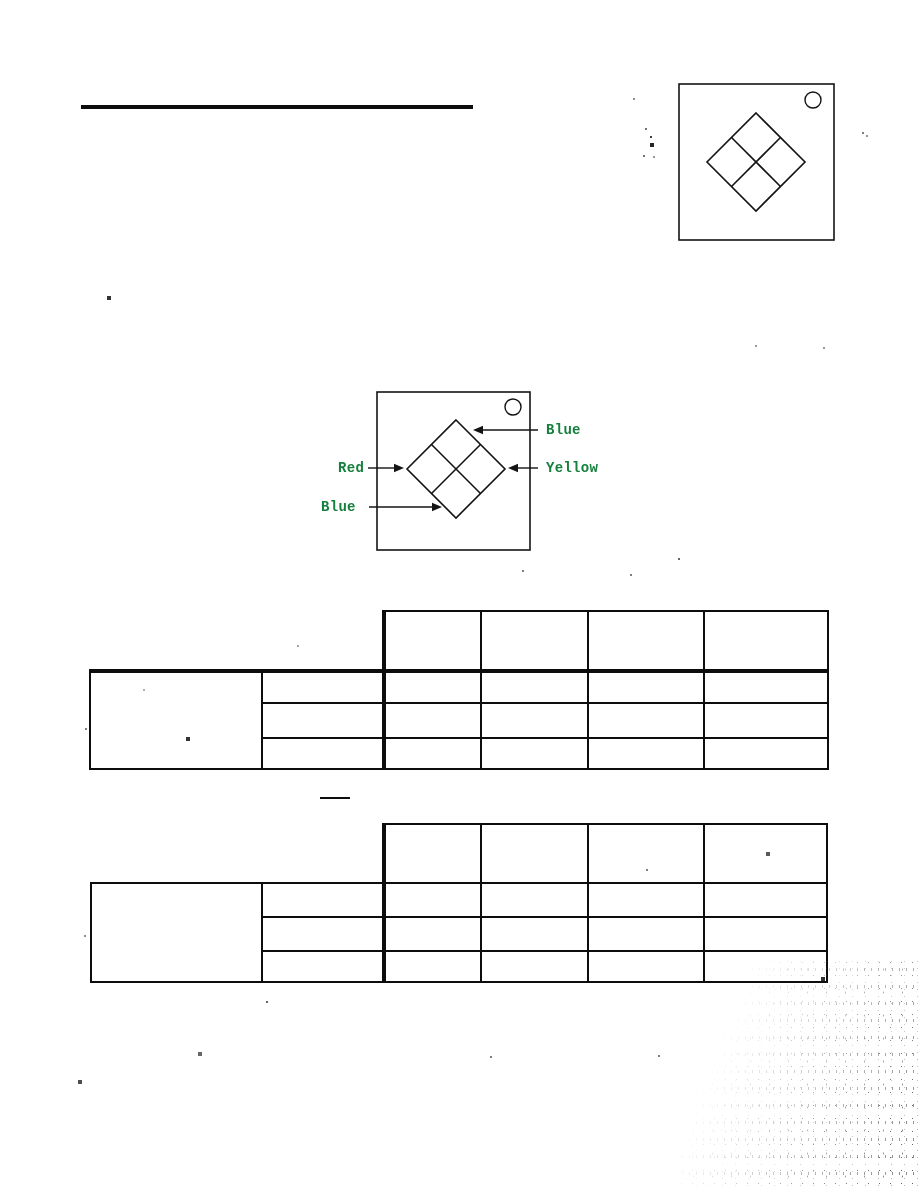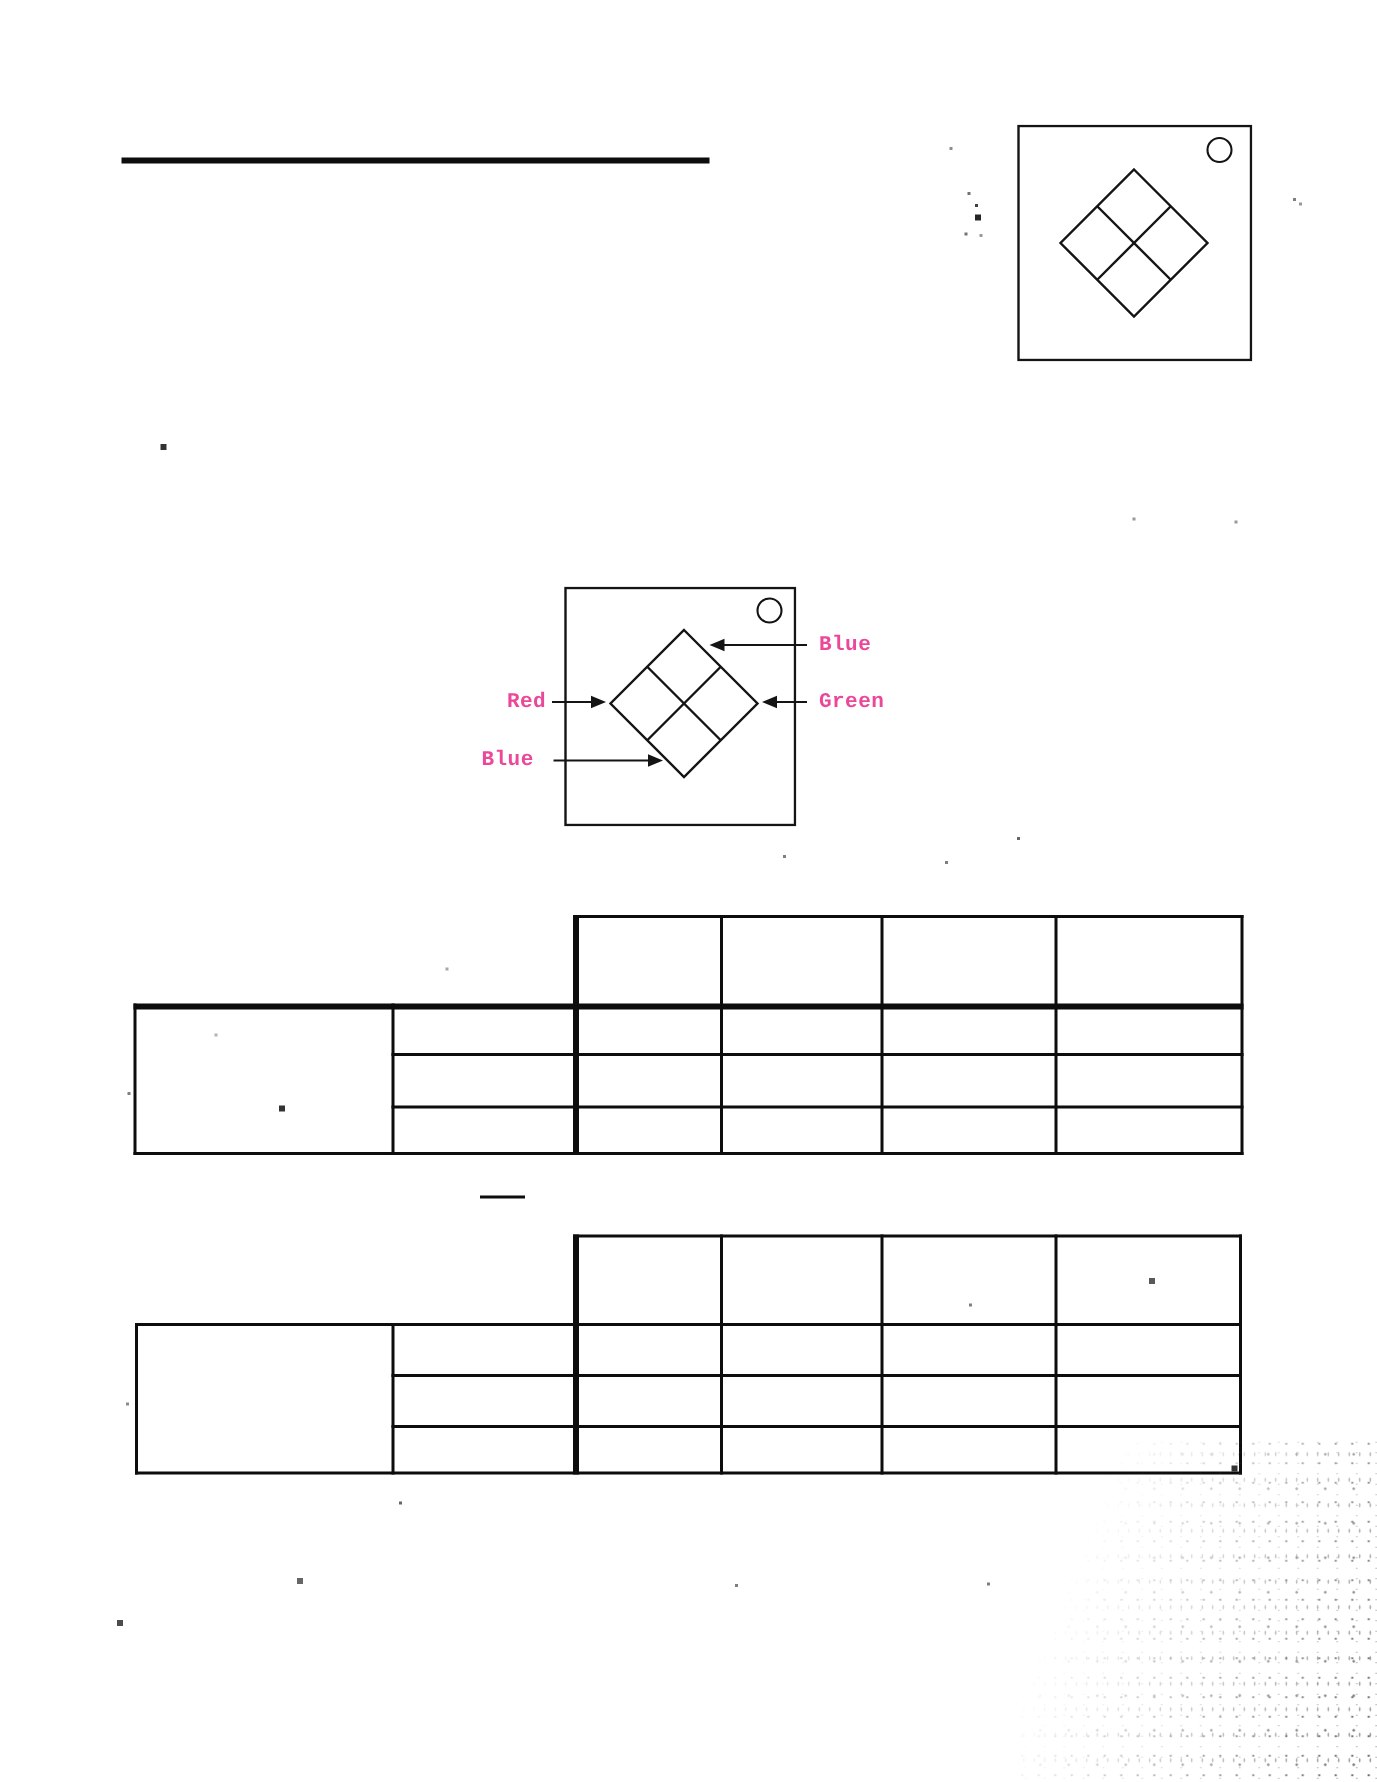--- a/index.html
+++ b/index.html
@@ -13,21 +13,21 @@
     color:#111;
   }
   .abs { position:absolute; }
   .ln  { position:absolute; background:#0d0d0d; }
   .label {
     position:absolute;
     font-size:14px;
     font-weight:bold;
     letter-spacing:.3px;
     line-height:15px;
-    color:#ec4899;
+    color:#15803d;
     white-space:nowrap;
   }
   svg { display:block; }
   .stroke { fill:none; stroke:#141414; stroke-width:1.6; }
   .thin   { fill:none; stroke:#141414; stroke-width:1.4; }
   .head   { fill:#141414; stroke:none; }
   
   .noise {
     position:absolute;
     left:676px; top:956px; width:242px; height:232px;
@@ -79,21 +79,21 @@
       <polygon class="head" points="208,88 218,83.8 218,92.2"></polygon>
 
       <line class="thin" x1="68" y1="88" x2="96" y2="88"></line>
       <polygon class="head" points="104,88 94,83.8 94,92.2"></polygon>
 
       <line class="thin" x1="69" y1="127" x2="134" y2="127"></line>
       <polygon class="head" points="142,127 132,122.8 132,131.2"></polygon>
     </svg>
 
     <div class="label" style="left:246px; top:43px;">Blue</div>
-    <div class="label" style="left:246px; top:81px;">Green</div>
+    <div class="label" style="left:246px; top:81px;">Yellow</div>
     <div class="label" style="left:38px;  top:81px;">Red</div>
     <div class="label" style="left:21px;  top:120px;">Blue</div>
   </div>
 
   <div class="abs" style="left:89px; top:610px; width:740px; height:160px;">
 
     <div class="ln" style="left:293px; top:0;     width:447px; height:2px;"></div>
     <div class="ln" style="left:0;     top:59px;  width:740px; height:4px;"></div>
     <div class="ln" style="left:172px; top:92px;  width:568px; height:2px;"></div>
     <div class="ln" style="left:172px; top:127px; width:568px; height:2px;"></div>

